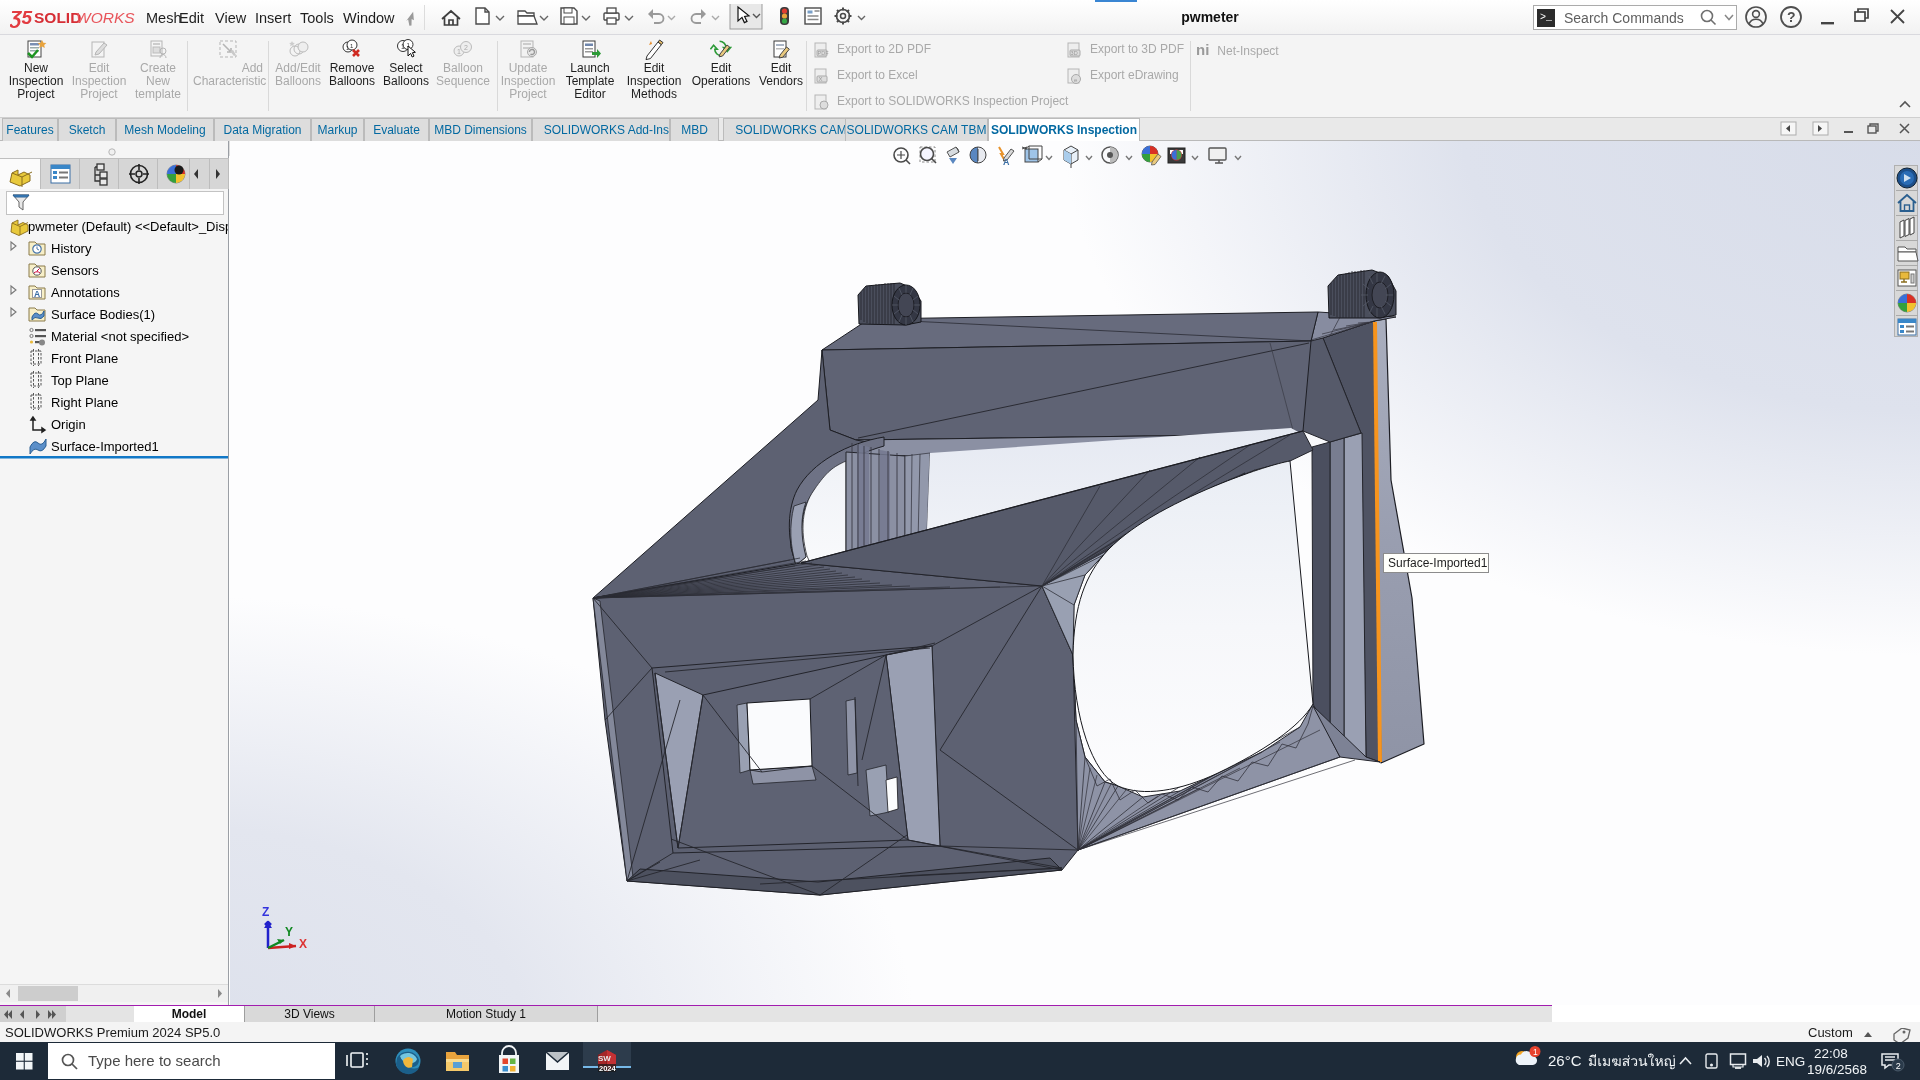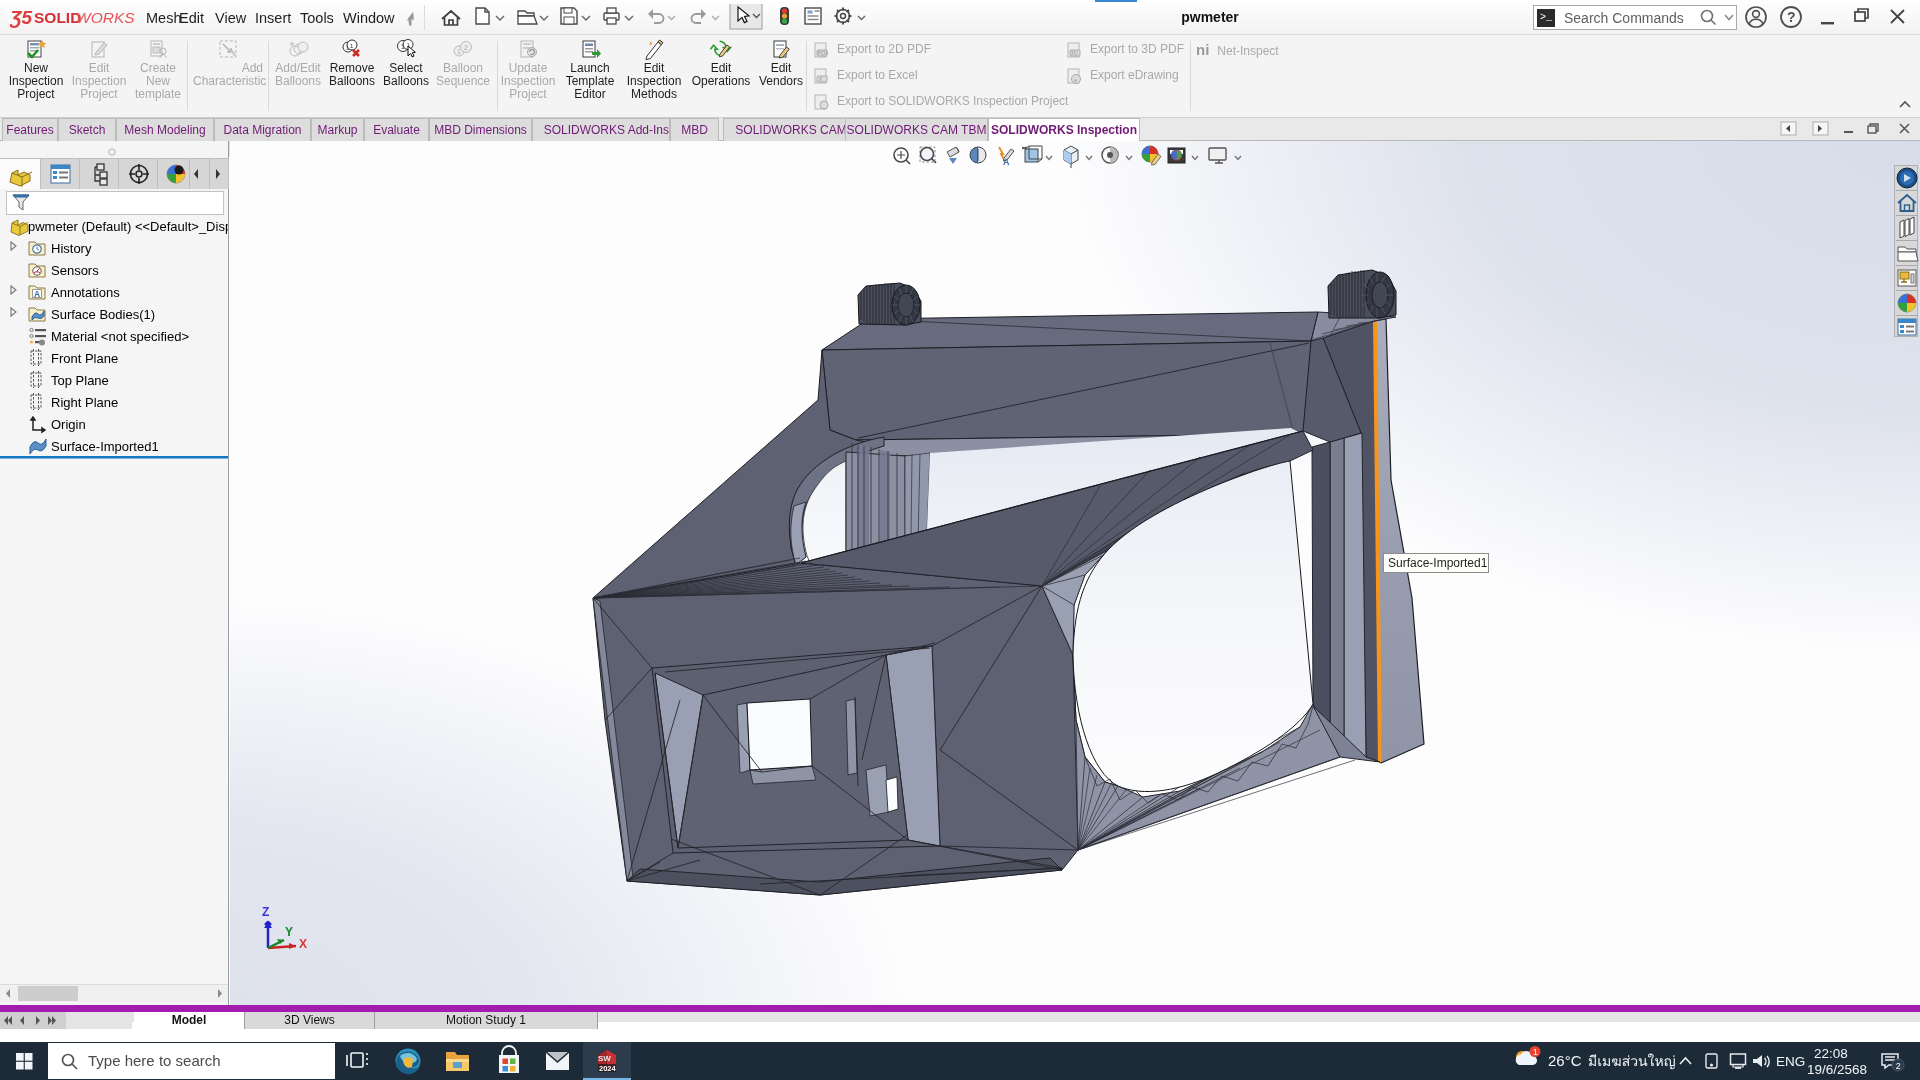--- a/index.html
+++ b/index.html
@@ -22,21 +22,21 @@
   background:#f4f4f4; border-bottom:1px solid #cfcfcf; }
 .rbtn { position:absolute; top:3px; text-align:center; font-size:12px; line-height:13px; color:#1e1e1e; }
 .rbtn.dis { color:#a9a9a9; }
 .rbtn .ric { display:block; margin:0 auto 2px auto; width:22px; height:22px; }
 .rsep { position:absolute; top:6px; width:1px; height:70px; background:#d9d9d9; }
 .rexp { position:absolute; font-size:12px; color:#a9a9a9; white-space:nowrap; }
 .rexp .ric { display:inline-block; vertical-align:middle; margin-right:6px; width:18px; height:18px; }
 
 
 #tabrow { position:absolute; left:0; top:118px; width:1920px; height:23px; background:#e9e9e9; border-bottom:1px solid #b9b9b9;}
-.rtab { position:absolute; top:0px; height:38px; line-height:22px; text-align:center; font-size:12px; white-space:nowrap; overflow:hidden; color:#701a75;
+.rtab { position:absolute; top:0px; height:38px; line-height:22px; text-align:center; font-size:12px; white-space:nowrap; overflow:hidden; color:#0369a1;
   background:#dddddd; border:1px solid #bbbbbb; border-bottom:none; }
 .rtab.active { background:#ffffff; font-weight:bold; }
 
 
 #leftpanel { position:absolute; left:0; top:141px; width:229px; height:864px; background:#f5f5f5; border-right:1px solid #9b9fa5; }
 #paneltabs { position:absolute; left:0; top:17px; width:229px; height:31px; background:#d6d6d6; border-top:1px solid #bfbfbf; border-bottom:1px solid #bfbfbf;}
 .ptab { position:absolute; top:0; height:30px; background:#d6d6d6; border-right:1px solid #bdbdbd; }
 .ptab.active { background:#fbfbfb; }
 #filterbox { position:absolute; left:6px; top:50px; width:218px; height:24px; background:#fff; border:1px solid #c3c3c3; }
 
@@ -46,21 +46,21 @@
     radial-gradient(1250px 760px at 101% -2%, #d7dce9 0%, #dee2ed 38%, rgba(222,226,237,0) 70%),
     radial-gradient(1150px 680px at -3% 103%, #dde1ec 0%, #e3e6ef 30%, rgba(223,227,238,0) 64%),
     #fdfdfe; }
 #vpsvg { position:absolute; left:0; top:0; }
 
 
 #tooltip { position:absolute; left:1153px; top:412px; width:106px; height:20px; background:#fffffb;
   border:1px solid #8c8c8c; font-size:12px; line-height:19px; padding-left:4px; color:#1e1e1e; }
 
 
-#bottomtabs { position:absolute; left:0; top:1005px; width:1920px; height:17px; background:#e4e4e4; border-top:7px solid #a21caf; }
+#bottomtabs { position:absolute; left:0; top:1005px; width:1552px; height:17px; background:#e4e4e4; border-top:1px solid #a21caf; }
 .btab { position:absolute; top:0; height:17px; line-height:16px; font-size:12px; color:#111; text-align:center;
   background:#d9d9d9; border-right:1px solid #9e9e9e; }
 .btab.active { background:#ffffff; font-weight:bold; }
 
 
 #statusbar { position:absolute; left:0; top:1022px; width:1920px; height:20px; background:#f4f4f4; font-size:13px; color:#1a1a1a; }
 
 
 #taskbar { position:absolute; left:0; top:1042px; width:1920px; height:38px; background:#1d2a38; }
 #tbsearch { position:absolute; left:48px; top:1px; width:287px; height:36px; background:#ffffff; }
@@ -906,20 +906,31 @@
           <path d="M36 4 l4 4.5 -4 4.5z"></path>
           <path d="M48 4 l4 4.5 -4 4.5z M52 4 l4 4.5 -4 4.5z"></path>
         </g>
       <rect x="66" y="0" width="66" height="17" fill="#e4e4e4"></rect>
     </svg>
     <div class="btab active" style="left:134px; width:111px;">Model</div>
     <div class="btab" style="left:245px; width:130px;">3D Views</div>
     <div class="btab" style="left:375px; width:223px;">Motion Study 1</div>
   </div>
 
+  <div id="statusbar">
+    <span style="position:absolute; left:5px; top:3px;">SOLIDWORKS Premium 2024 SP5.0</span>
+    <span style="position:absolute; left:1808px; top:3px;">Custom</span>
+    <svg style="position:absolute; left:1860px; top:6px;" width="60" height="14">
+      <path d="M4 9 l4-5 4 5z" fill="#555"></path>
+      <g transform="translate(32,-2)">
+          <path d="M2 8 l8-6 8 2 -2 8 -8 6 -6-4z" fill="#f0f0f0" stroke="#666" stroke-width="1.3"></path>
+          <circle cx="12" cy="6" r="1.5" fill="#666"></circle>
+        </g>
+    </svg>
+  </div>
 
   <div id="taskbar">
     <svg style="position:absolute; left:16px; top:11px;" width="17" height="17">
         <g fill="#f2f5f7">
           <rect x="0" y="0" width="7.7" height="7.7"></rect>
           <rect x="8.8" y="0" width="7.7" height="7.7"></rect>
           <rect x="0" y="8.8" width="7.7" height="7.7"></rect>
           <rect x="8.8" y="8.8" width="7.7" height="7.7"></rect>
         </g>
       </svg>
@@ -963,21 +974,21 @@
           </g>
         </g>
 
       <g transform="translate(200,8)">
           <rect x="1" y="2" width="23" height="18" fill="#f2f5f7"></rect>
           <path d="M1 2 l11.5 10 L24 2z" fill="#1d2a38" opacity="0.25"></path>
           <path d="M1 2 l11.5 10 L24 2" fill="none" stroke="#1d2a38" stroke-width="1.6"></path>
         </g>
     </svg>
 
-    <div style="position:absolute; left:583px; top:0; width:48px; height:38px; background:#2d3c4c; border-bottom:2px solid #76b9e8;">
+    <div style="position:absolute; left:583px; top:0; width:48px; height:26px; background:#2d3c4c; border-bottom:2px solid #76b9e8;">
       <svg style="position:absolute; left:11px; top:6px;" width="26" height="26" viewBox="0 0 26 26">
         <path d="M4 7 L13 2 l9 5 v12 l-9 5 -9-5z" fill="#a42628"></path>
           <path d="M4 7 l9 5 9-5 M13 12 v12" fill="none" stroke="#7a1b1d" stroke-width="1.2"></path>
           <path d="M13 2 l9 5 v12 l-9 5 v-10z" fill="#c33134"></path>
         <text x="4" y="13" font-size="8" font-weight="bold" fill="#e8e8e8">SW</text>
         <rect x="4" y="16" width="18" height="8" fill="#1a1a1a" opacity="0.75"></rect>
           <text x="5" y="23" font-size="7.5" font-weight="bold" fill="#fff">2024</text>
       </svg>
     </div>
 

